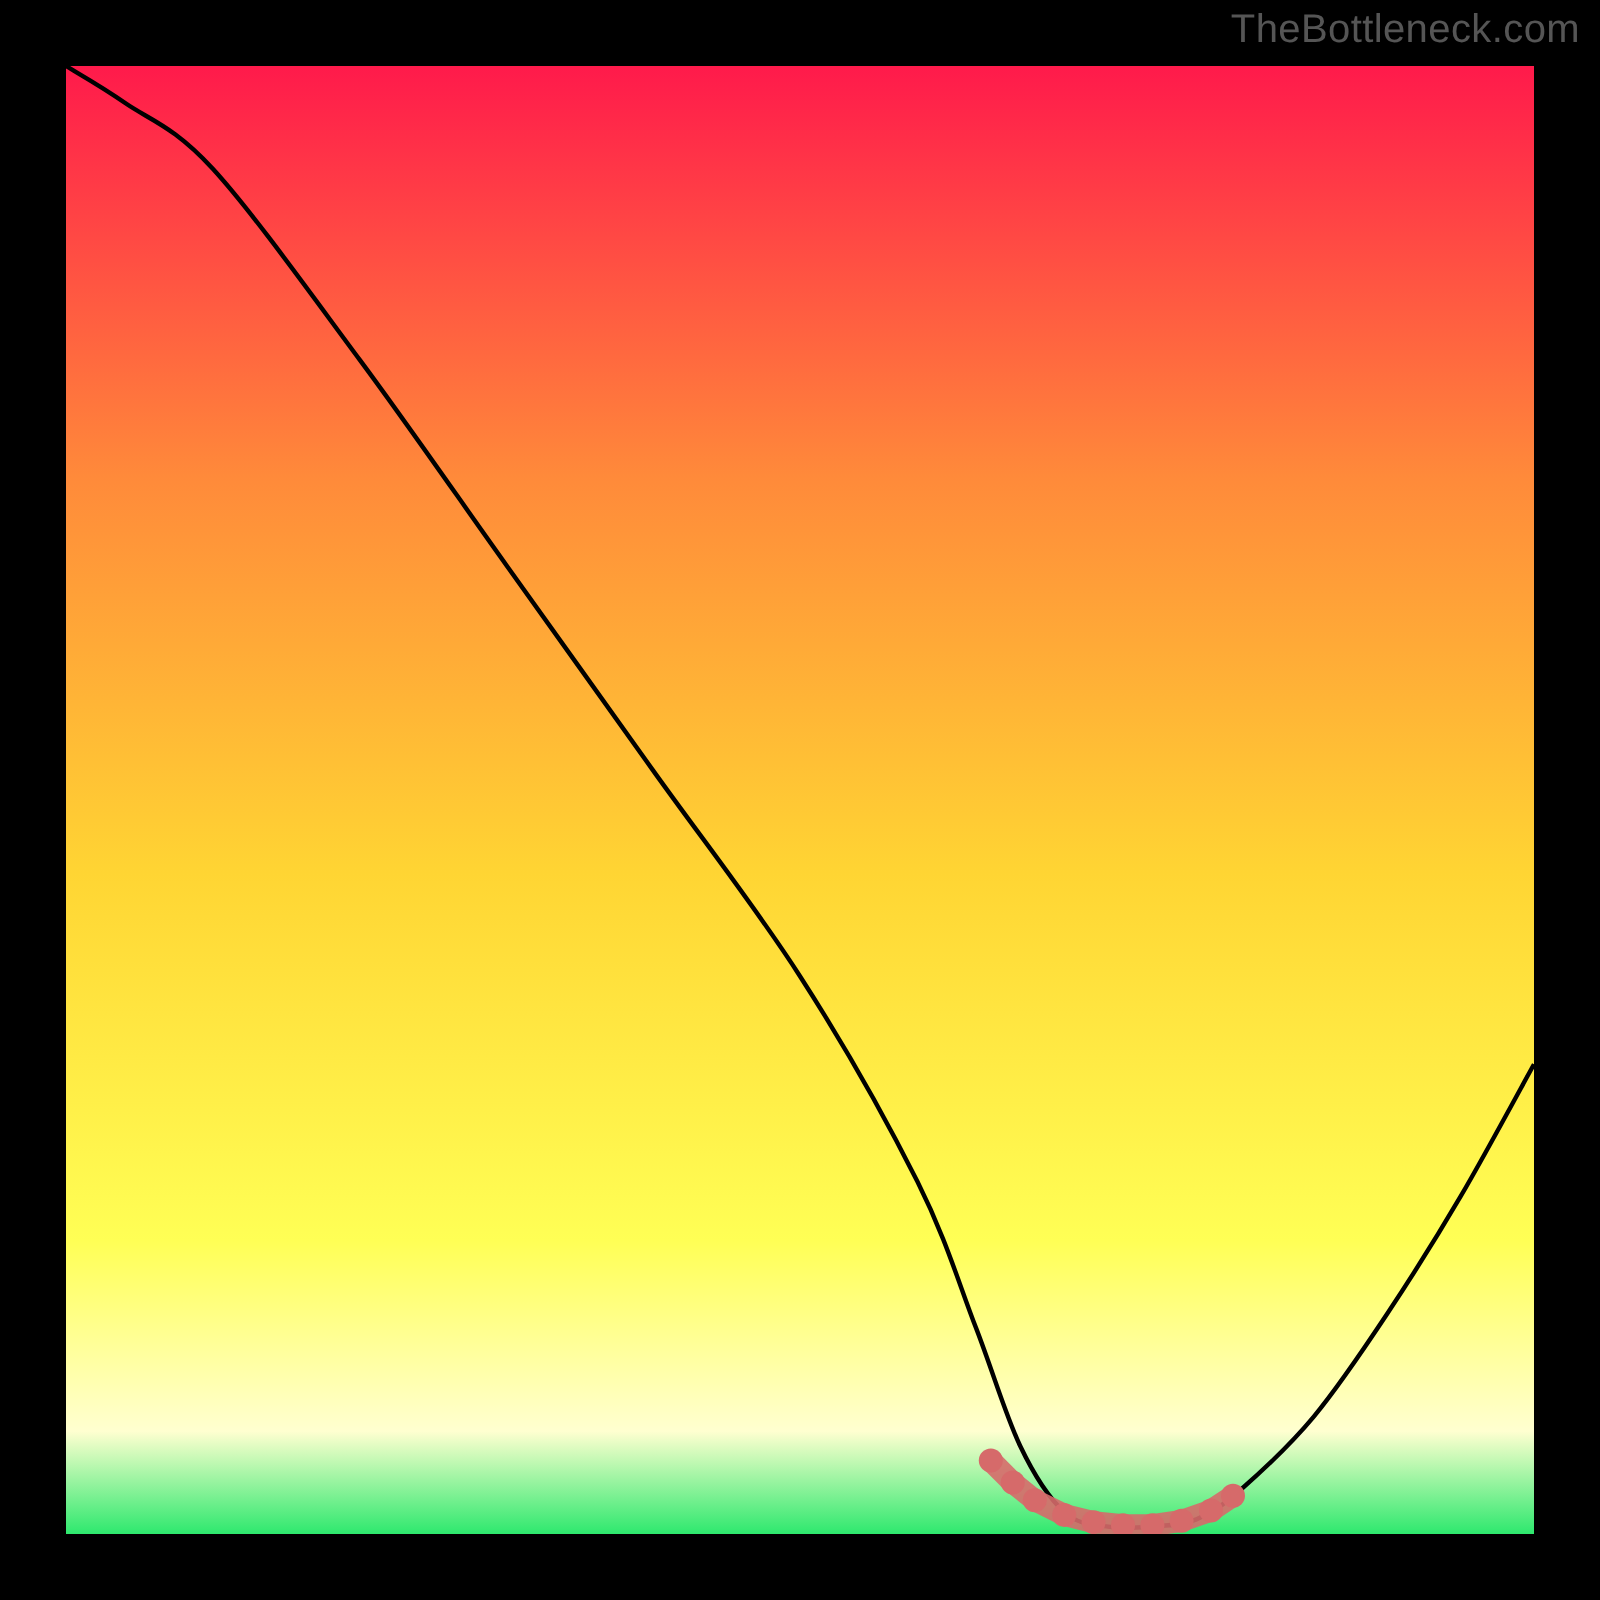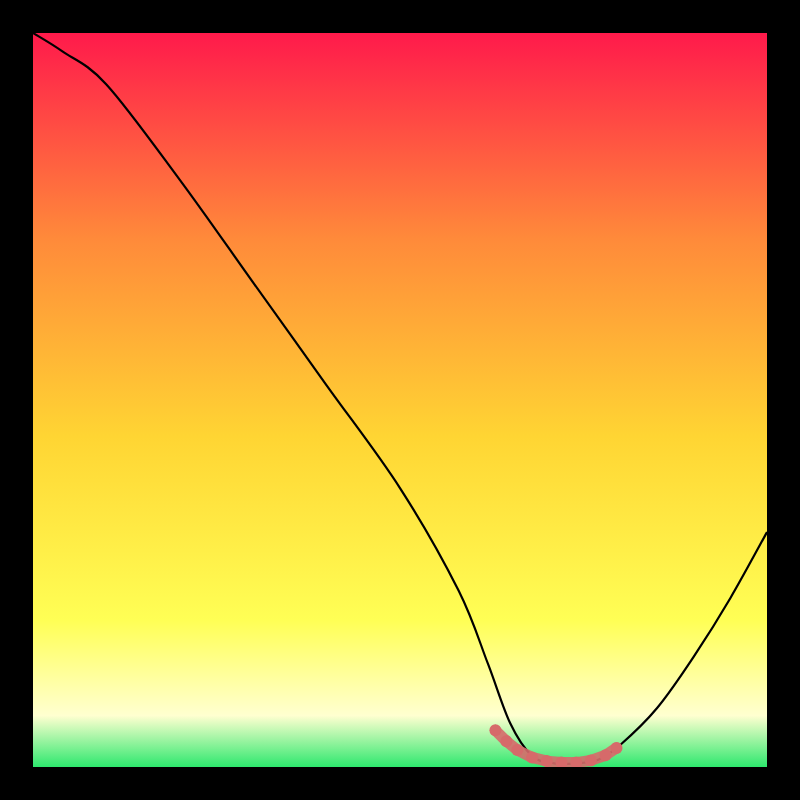--- a/index.html
+++ b/index.html
@@ -38,20 +38,21 @@
   svg.plot {
     display: block;
     width: 734px;
     height: 734px;
   }
 </style>
 </head>
 <body>
 
 <div class="frame">
+  <div class="watermark">TheBottleneck.com</div>
 
   <div class="plot-outer">
     <svg class="plot" viewBox="0 0 734 734">
       <defs>
         <linearGradient id="bg-grad" x1="0" y1="0" x2="0" y2="1">
           <stop id="g0" offset="0%" stop-color="#ff1a4b"></stop>
           <stop id="g1" offset="28%" stop-color="#ff8a3a"></stop>
           <stop id="g2" offset="55%" stop-color="#ffd533"></stop>
           <stop id="g3" offset="80%" stop-color="#ffff55"></stop>
           <stop id="g4" offset="93%" stop-color="#ffffd0"></stop>

